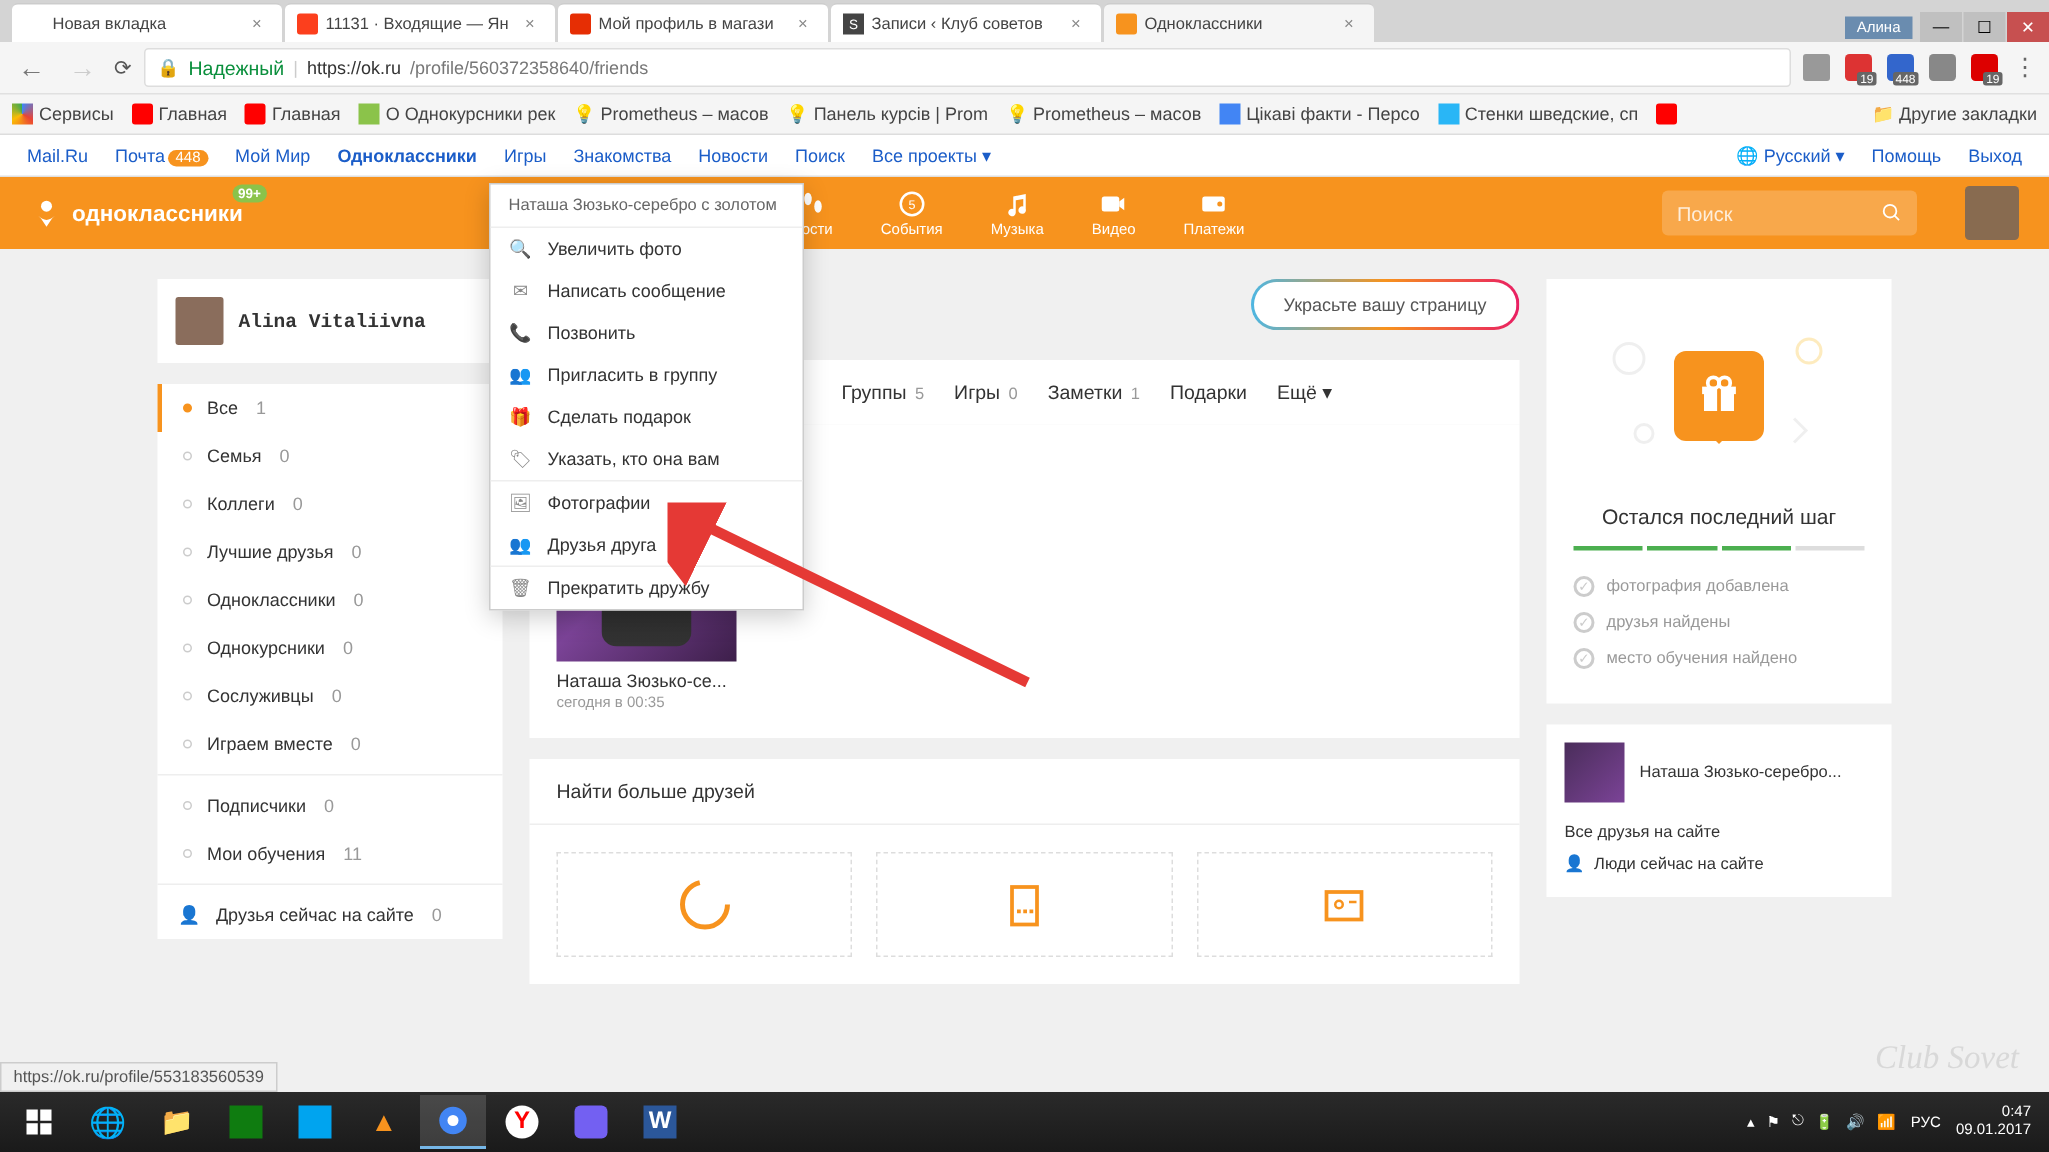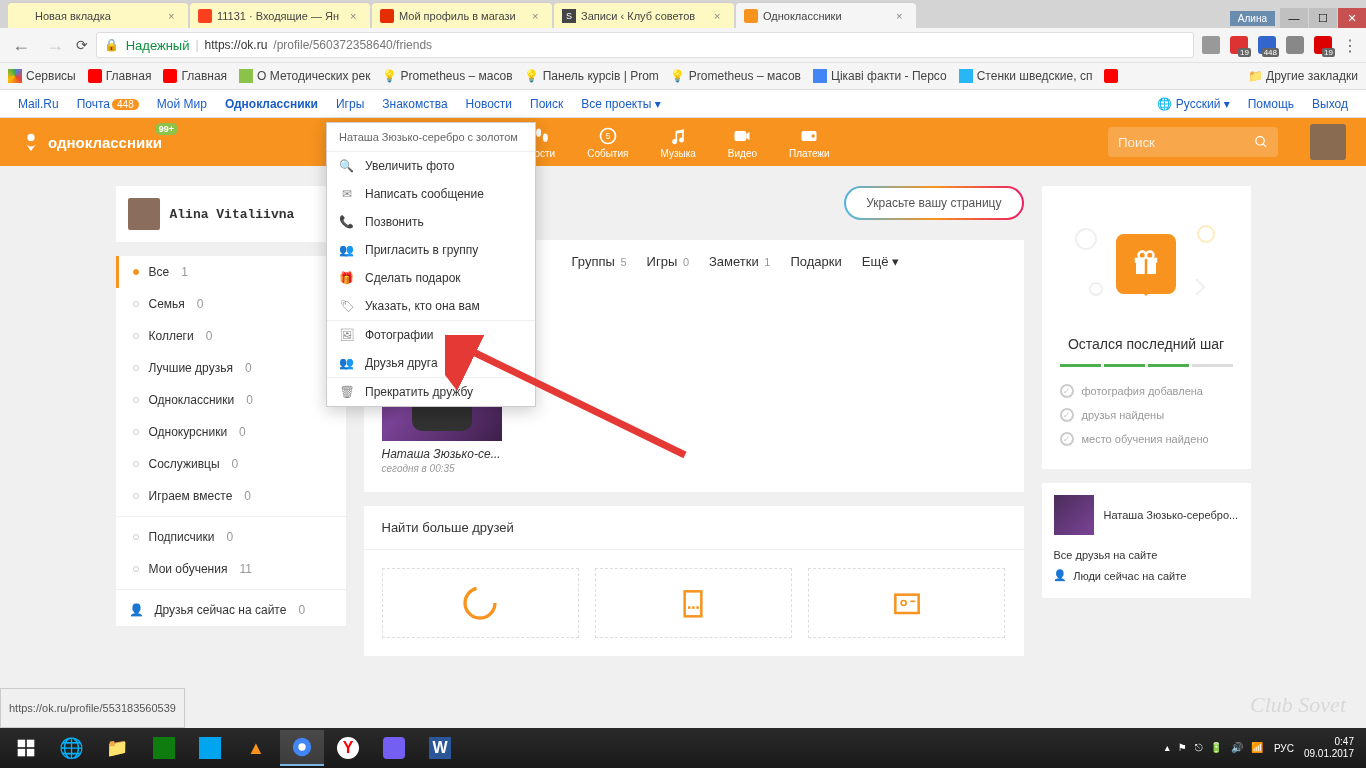--- a/index.html
+++ b/index.html
@@ -1,21 +1,21 @@
 <!DOCTYPE html>
 <html><head>
 <meta charset="utf-8">
 <style>
 * { margin: 0; padding: 0; box-sizing: border-box; font-family: Arial, sans-serif; }
 body { background: #f0f0f0; width: 1366px; height: 768px; overflow: hidden; position: relative; }
 
 
 .browser-chrome { background: #e8e8e8; }
 .tab-bar { display: flex; height: 28px; background: #d4d4d4; align-items: flex-end; padding-left: 8px; }
-.tab { display: flex; align-items: center; height: 26px; padding: 0 8px; background: #fef9c3; border-radius: 4px 4px 0 0; margin-right: 2px; font-size: 11px; color: #444; min-width: 180px; max-width: 195px; gap: 5px; border-top: 1px solid #ccc; }
+.tab { display: flex; align-items: center; height: 26px; padding: 0 8px; background: #ffffff; border-radius: 4px 4px 0 0; margin-right: 2px; font-size: 11px; color: #444; min-width: 180px; max-width: 195px; gap: 5px; border-top: 1px solid #ccc; }
 .tab.active { background: #f5f5f5; }
 .tab-icon { width: 14px; height: 14px; flex-shrink: 0; }
 .tab-title { flex: 1; white-space: nowrap; overflow: hidden; text-overflow: ellipsis; }
 .tab-close { width: 12px; color: #888; cursor: pointer; }
 .window-controls { margin-left: auto; display: flex; align-items: center; }
 .user-badge { background: #6a8caf; color: #fff; font-size: 10px; padding: 2px 8px; margin-right: 4px; }
 .win-btn { width: 28px; height: 20px; background: #c0c0c0; margin-left: 1px; display: flex; align-items: center; justify-content: center; font-size: 11px; }
 .win-btn.close { background: #c75050; color: #fff; }
 
 .addr-bar { display: flex; align-items: center; height: 34px; background: #f5f5f5; padding: 0 8px; gap: 8px; }
@@ -49,42 +49,42 @@
 .ok-nav-icon { width: 20px; height: 20px; }
 .ok-search { margin-left: auto; display: flex; align-items: center; background: rgba(255,255,255,0.2); border-radius: 4px; height: 30px; width: 170px; padding: 0 10px; }
 .ok-search input { background: transparent; border: none; color: #fff; outline: none; width: 100%; }
 .ok-search input::placeholder { color: rgba(255,255,255,0.8); }
 .ok-avatar { width: 36px; height: 36px; background: #886b50; border-radius: 3px; margin-left: 12px; }
 
 
 .page-content { background: #f0f0f0; padding: 20px 0; display: flex; justify-content: center; gap: 18px; min-height: 560px; }
 .left-col { width: 230px; }
 .mid-col { width: 660px; }
-.right-col { width: 209px; }
+.right-col { width: 230px; }
 
 .profile-card { background: #fff; padding: 12px; display: flex; align-items: center; gap: 10px; margin-bottom: 14px; }
 .profile-av { width: 32px; height: 32px; background: #8a6d5c; border-radius: 2px; }
 .profile-name { font-size: 13px; font-weight: bold; color: #333; font-family: Liberation Mono, monospace; }
 
 .filters { background: #fff; }
 .filter-item { display: flex; align-items: center; padding: 9px 14px; font-size: 12px; color: #333; gap: 10px; cursor: pointer; border-left: 3px solid transparent; }
 .filter-item.active { border-left-color: #f7931e; }
 .filter-bullet { width: 6px; height: 6px; border-radius: 50%; border: 1px solid #ccc; }
 .filter-item.active .filter-bullet { background: #f7931e; border-color: #f7931e; }
 .filter-count { color: #999; margin-left: 2px; }
 .filter-sep { height: 1px; background: #eee; margin: 4px 0; }
 .filter-icon-item { display: flex; align-items: center; padding: 9px 14px; font-size: 12px; color: #333; gap: 10px; }
 
 .decorate-btn { display: inline-block; padding: 8px 20px; border-radius: 20px; font-size: 12px; color: #555; border: 2px solid transparent; background: linear-gradient(#fff,#fff) padding-box, linear-gradient(90deg,#4db6e2,#f7931e,#e91e63) border-box; float: right; margin-bottom: 20px; cursor: pointer; }
 
 .tabs-row { display: flex; gap: 20px; padding: 14px 18px; background: #fff; font-size: 13px; clear: both; align-items: center; }
 .tab-link { color: #333; cursor: pointer; }
 .tab-cnt { color: #999; font-size: 11px; margin-left: 2px; }
 
-.friend-grid { background: #fff; padding: 18px; min-height: 200px; font-style: italic; }
+.friend-grid { background: #fff; padding: 18px; min-height: 200px; }
 .friend-card { width: 120px; }
 .friend-img { width: 120px; height: 140px; background: linear-gradient(135deg, #4a2d5a 0%, #7b4397 50%, #3d1f4a 100%); position: relative; }
 .friend-img::after { content: ''; position: absolute; bottom: 10px; left: 30px; width: 60px; height: 80px; background: radial-gradient(ellipse at 50% 20%, #e8c8a8 0%, #e8c8a8 20%, transparent 21%), linear-gradient(#222, #333); border-radius: 30px 30px 10px 10px; }
 .friend-nm { font-size: 12px; color: #333; margin-top: 6px; white-space: nowrap; overflow: hidden; text-overflow: ellipsis; }
 .friend-tm { font-size: 10px; color: #999; margin-top: 2px; }
 
 .find-more { background: #fff; margin-top: 14px; }
 .find-more-hdr { padding: 14px 18px; font-size: 13px; color: #333; border-bottom: 1px solid #eee; }
 .find-boxes { display: flex; gap: 16px; padding: 18px; }
 .find-box { flex: 1; height: 70px; border: 1px dashed #ddd; display: flex; align-items: center; justify-content: center; }
@@ -115,21 +115,21 @@
 .ctx-menu { position: absolute; left: 326px; top: 122px; width: 210px; background: #fff; border: 1px solid #ccc; box-shadow: 0 4px 16px rgba(0,0,0,0.2); z-index: 100; }
 .ctx-hdr { padding: 8px 12px; font-size: 11px; color: #666; border-bottom: 1px solid #eee; white-space: nowrap; overflow: hidden; text-overflow: clip; }
 .ctx-item { display: flex; align-items: center; gap: 10px; padding: 6px 12px; font-size: 12px; color: #333; cursor: pointer; }
 .ctx-icon { width: 16px; height: 16px; color: #888; display: flex; align-items: center; justify-content: center; }
 .ctx-sep { height: 1px; background: #eee; }
 
 
 .red-arrow { position: absolute; left: 445px; top: 335px; z-index: 101; pointer-events: none; }
 
 
-.status-bar { position: absolute; bottom: 40px; left: 0; background: #f0f0f0; border: 1px solid #ccc; padding: 13px 8px; font-size: 11px; color: #555; }
+.status-bar { position: absolute; bottom: 40px; left: 0; background: #f0f0f0; border: 1px solid #ccc; padding: 3px 8px; font-size: 11px; color: #555; }
 
 
 .taskbar { position: absolute; bottom: 0; left: 0; right: 0; height: 40px; background: linear-gradient(#2a2a2a, #1a1a1a); display: flex; align-items: center; padding: 0 4px; }
 .task-item { width: 44px; height: 36px; display: flex; align-items: center; justify-content: center; margin-right: 2px; }
 .task-item.active { background: rgba(255,255,255,0.15); border-bottom: 2px solid #76b7e8; }
 .tray { margin-left: auto; display: flex; align-items: center; gap: 10px; color: #fff; font-size: 10px; padding-right: 8px; }
 .tray-icons { display: flex; gap: 8px; }
 .clock { text-align: right; line-height: 1.2; }
 
 .watermark { position: absolute; right: 20px; bottom: 50px; font-family: cursive; color: rgba(200,200,200,0.6); font-size: 22px; font-style: italic; pointer-events: none; }
@@ -207,21 +207,21 @@
     <span class="bm-item">
         <span class="bm-icon" style="background:#f00;border-radius:2px"></span>
         <span>Главная</span>
       </span>
     <span class="bm-item">
         <span class="bm-icon" style="background:#f00;border-radius:2px"></span>
         <span>Главная</span>
       </span>
     <span class="bm-item">
         <span class="bm-icon" style="background:#8bc34a"></span>
-        <span>О Методических рек</span>
+        <span>О Однокурсники рек</span>
       </span>
     <span class="bm-item">
         <span class="bm-icon">💡</span>
         <span>Prometheus – масов</span>
       </span>
     <span class="bm-item">
         <span class="bm-icon">💡</span>
         <span>Панель курсів | Prom</span>
       </span>
     <span class="bm-item">

